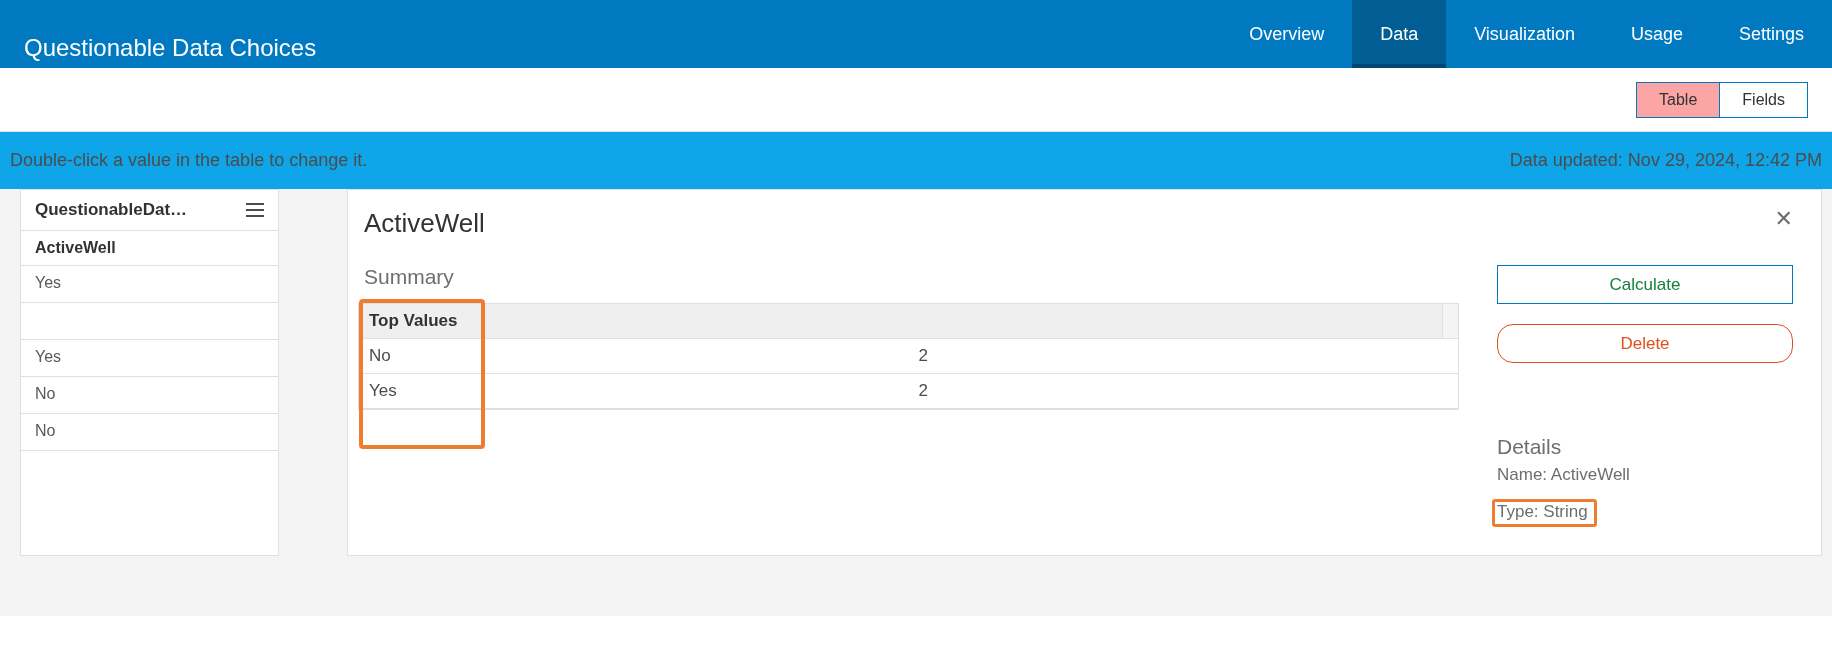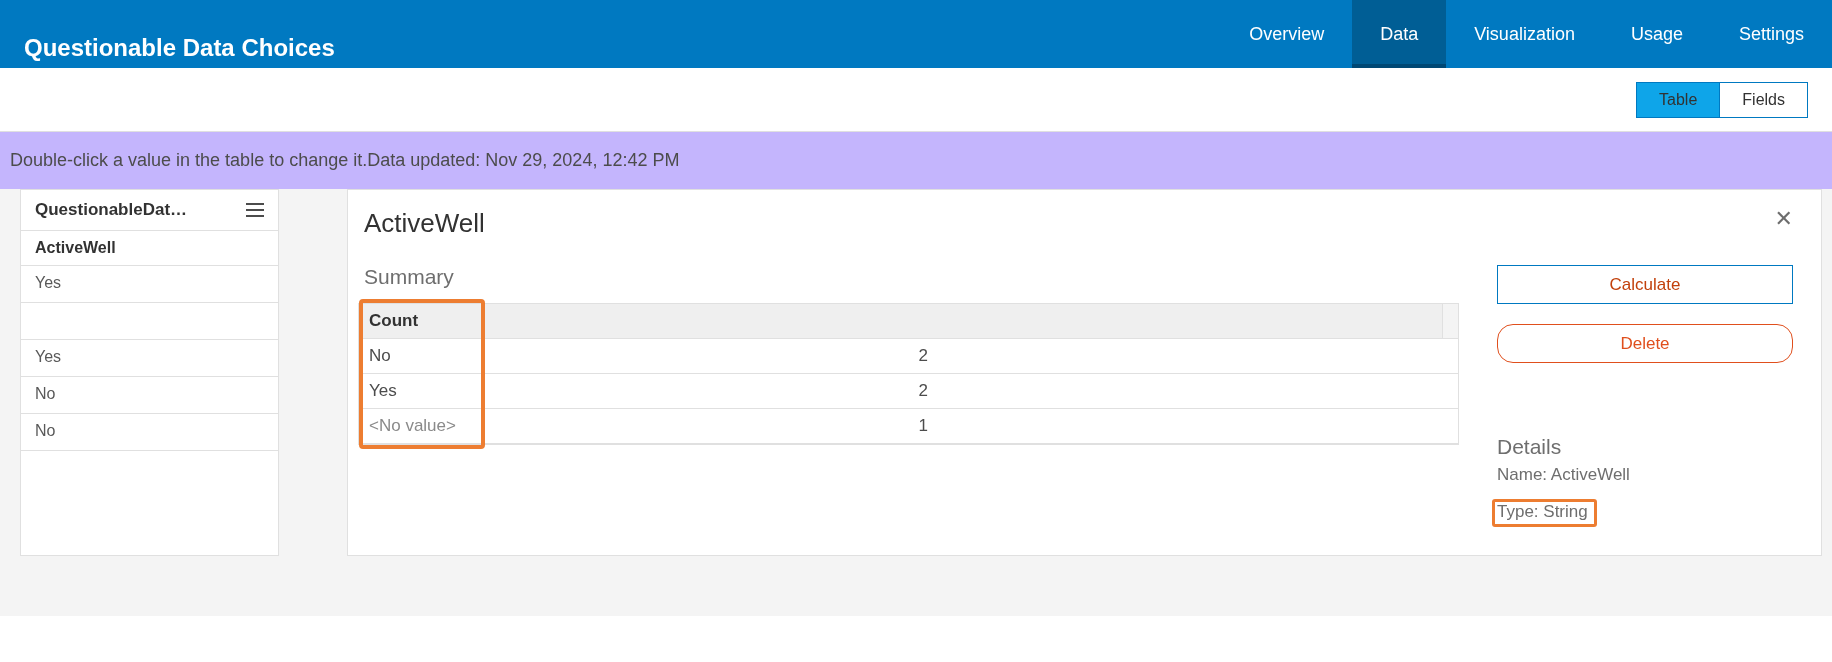--- a/index.html
+++ b/index.html
@@ -17,21 +17,21 @@
     .header {
       background: #0079c1;
       height: 68px;
       display: flex;
       align-items: stretch;
       padding-left: 24px;
     }
     .header-title {
       color: #fff;
       font-size: 24px;
-      font-weight: 700;
+      font-weight: 400;
       display: flex;
       align-items: center;
       flex: 1;
       margin-top: 27px;
     }
     .nav {
       display: flex;
       align-items: stretch;
     }
     .nav-item {
@@ -71,31 +71,32 @@
       height: 36px;
       padding: 0 22px;
       border: 1px solid #0079c1;
       font-size: 16px;
       display: flex;
       align-items: center;
       background: #fff;
       cursor: pointer;
     }
     .toggle-btn.active {
-      background: #0ea5e9;
+      background: #fca5a5;
       color: #323232;
     }
     .toggle-btn + .toggle-btn {
       border-left: none;
     }
     
     .info-strip {
-      background: #c4b5fd;
+      background: #0ea5e9;
       padding: 18px 10px 18px 10px;
       display: flex;
+      justify-content: space-between;
       font-size: 18px;
       color: #4c4c4c;
     }
     
     .main {
       background: #f4f4f4;
       display: flex;
       padding: 0 10px 60px 20px;
       gap: 68px;
     }
@@ -223,21 +224,21 @@
       width: 100%;
       height: 39px;
       border: 1px solid;
       background: #fff;
       font-size: 17px;
       cursor: pointer;
       display: flex;
       align-items: center;
       justify-content: center;
     }
-    .btn-calc { border-color: #0079c1; color: #c2410c; }
+    .btn-calc { border-color: #0079c1; color: #15803d; }
     .btn-del  { border-color: #e04f1d; color: #e04f1d; margin-top: 20px; border-radius: 16px; }
     .details-title {
       font-size: 21px;
       color: #6e6e6e;
       font-weight: 400;
       margin-top: 72px;
     }
     .details-line {
       font-size: 17px;
       color: #6e6e6e;
@@ -309,35 +310,31 @@
       <span class="close-x">✕</span>
     </div>
 
     <div class="rc-body">
 
       <div class="summary-col">
         <div class="summary-title">Summary</div>
 
         <div class="summary-table">
           <div class="st-row head">
-            <div class="st-cell">Count</div>
+            <div class="st-cell">Top Values</div>
             <div class="st-scroll" style="flex:0 0 16px;"></div>
           </div>
           <div class="st-row">
             <div class="st-cell">No</div>
             <div class="st-cell">2</div>
           </div>
           <div class="st-row">
             <div class="st-cell">Yes</div>
             <div class="st-cell">2</div>
           </div>
-          <div class="st-row">
-            <div class="st-cell no-value">&lt;No value&gt;</div>
-            <div class="st-cell">1</div>
-          </div>
 
           <div class="highlight-box-tv"></div>
         </div>
       </div>
 
       <div class="actions-col">
         <button class="action-btn btn-calc">Calculate</button>
         <button class="action-btn btn-del">Delete</button>
 
         <div class="details-title">Details</div>

